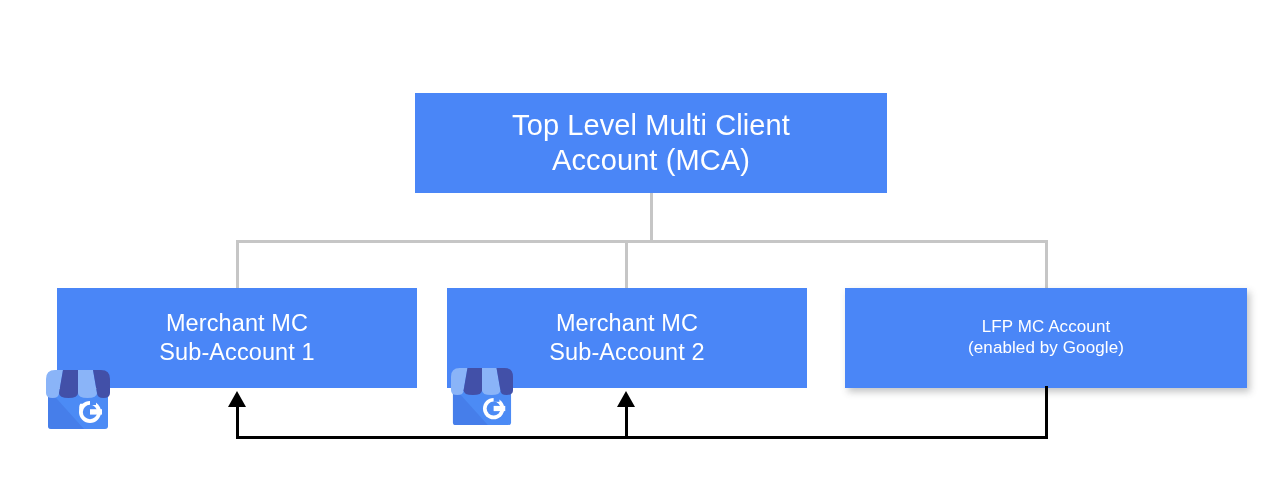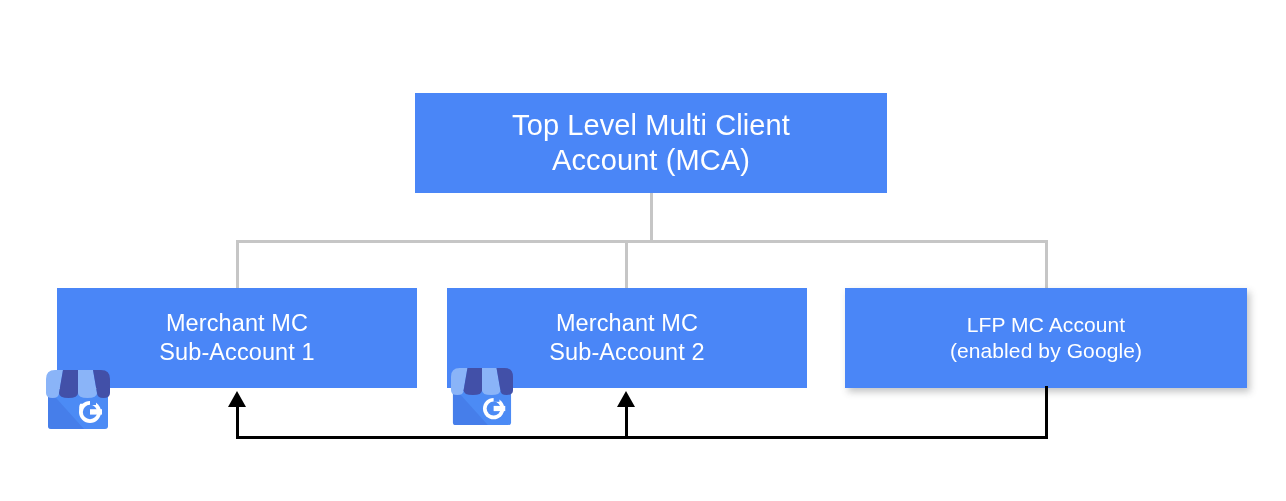--- a/index.html
+++ b/index.html
@@ -60,21 +60,21 @@
     width: 360px;
     height: 100px;
     font-size: 23.5px;
   }
 
   #node-lfp {
     left: 845px;
     top: 288px;
     width: 402px;
     height: 100px;
-    font-size: 21px;
+    font-size: 17px;
     box-shadow: 3px 4px 7px rgba(60, 64, 67, 0.30);
   }
 
   
   .connector {
     position: absolute;
     background: #c6c6c6;
     z-index: 1;
   }
   .conn-v { width: 3px; }

